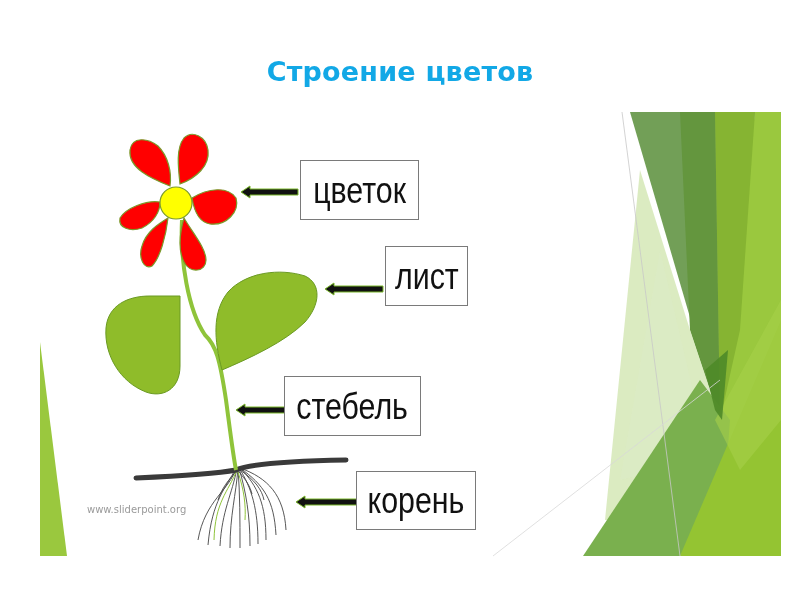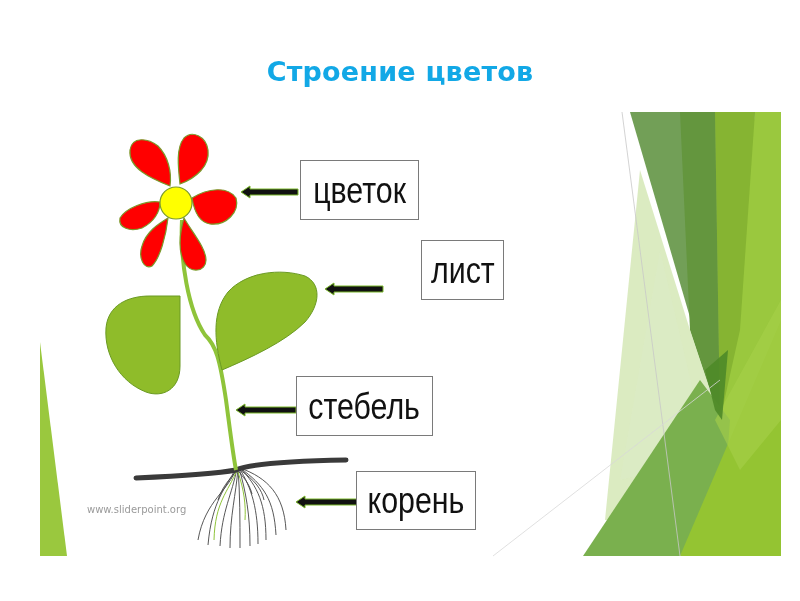--- a/index.html
+++ b/index.html
@@ -92,24 +92,24 @@
       <polygon points="241,192 250,186 250,189 298,189 298,195 250,195 250,198"></polygon>
       <polygon points="325,289 334,283 334,286 383,286 383,292 334,292 334,295"></polygon>
       <polygon points="236,410 245,404 245,407 296,407 296,413 245,413 245,416"></polygon>
       <polygon points="296,502 305,496 305,499 357,499 357,505 305,505 305,508"></polygon>
     </g>
   </svg>
 
   <div class="label-box" style="left:300px; top:160px; width:119px; height:60px;">
     <span>цветок</span>
   </div>
-  <div class="label-box" style="left:385px; top:240px; width:83px; height:60px;margin-left:36px;">
+  <div class="label-box" style="left:385px; top:246px; width:83px; height:60px;">
     <span>лист</span>
   </div>
-  <div class="label-box" style="left:296px; top:376px; width:137px; height:60px;">
+  <div class="label-box" style="left:284px; top:376px; width:137px; height:60px;">
     <span>стебель</span>
   </div>
   <div class="label-box" style="left:356px; top:471px; width:120px; height:59px;text-align:center;">
     <span>корень</span>
   </div>
 
   <div class="watermark">www.sliderpoint.org</div>
 </div>
 
 </body></html>

